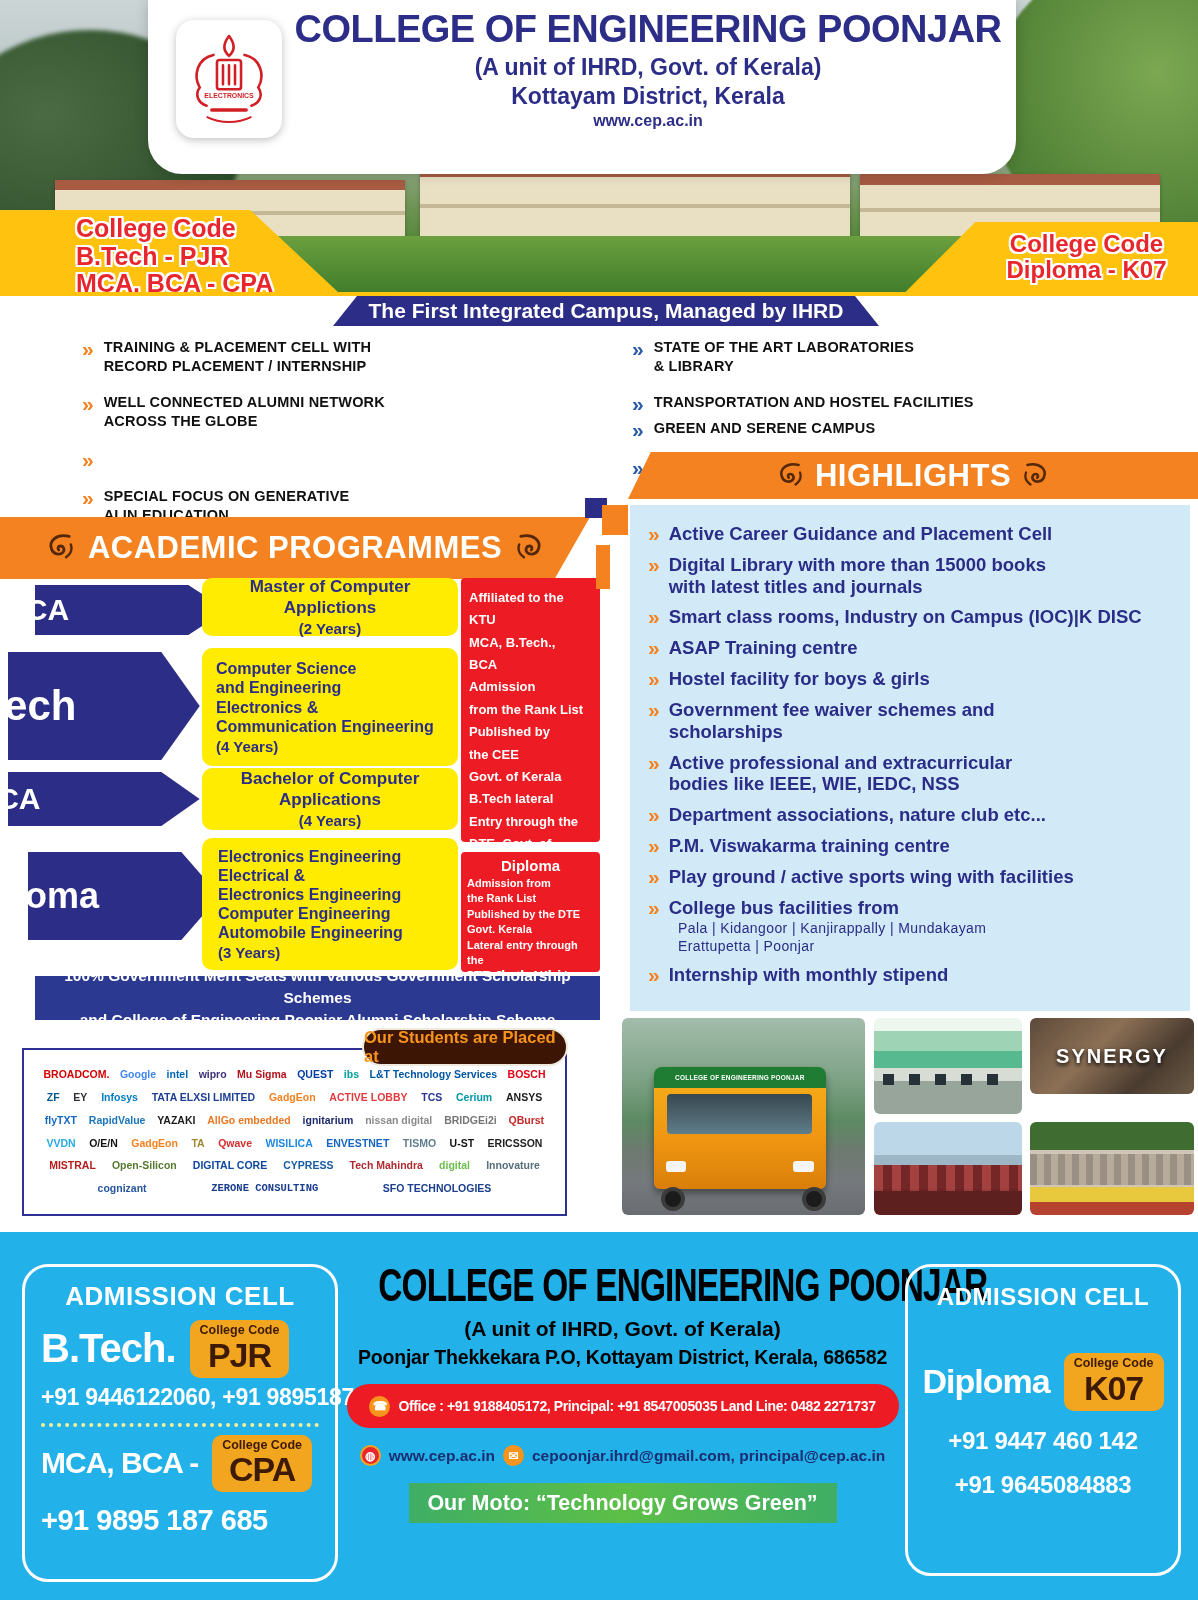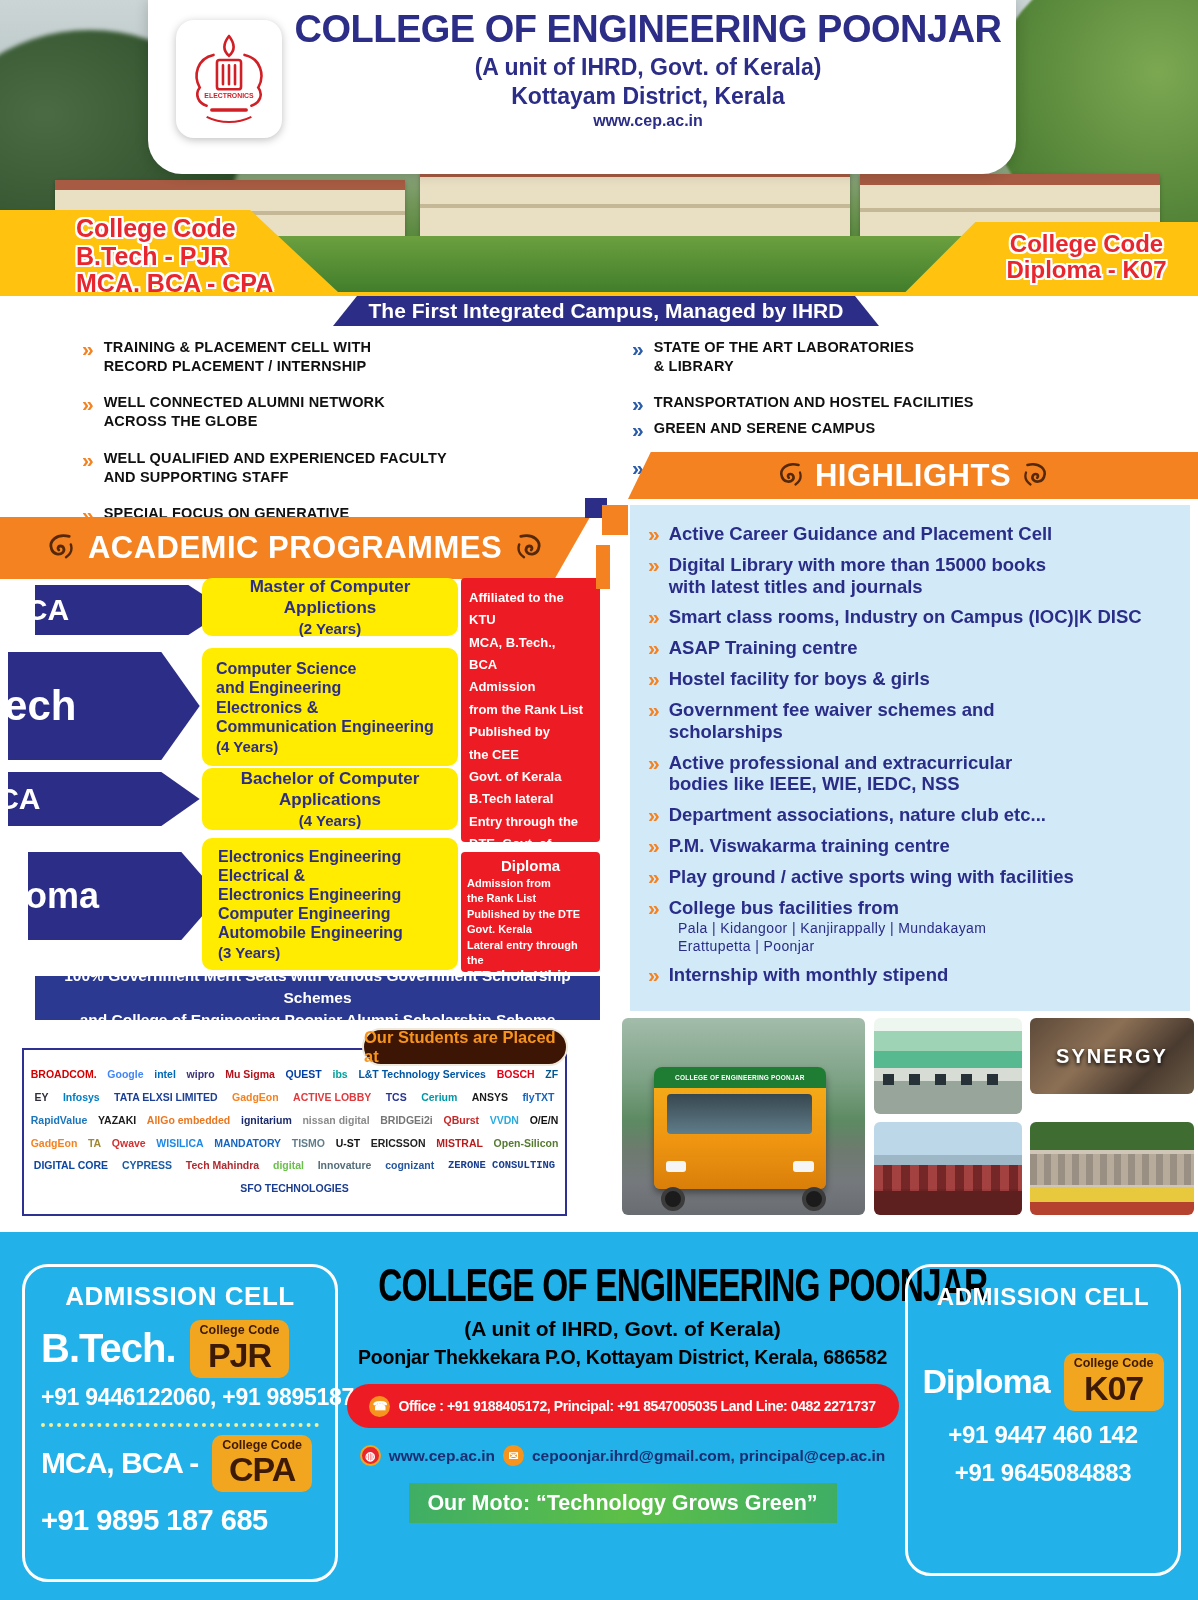--- a/index.html
+++ b/index.html
@@ -99,21 +99,21 @@
   .hl-item{display:flex;gap:9px;margin-bottom:9px;}
   .hl-item .txt{color:#2a2d87;font-weight:bold;font-size:18.5px;line-height:1.18;}
   .hl-sub{color:#2a2d87;font-size:14px;line-height:1.3;padding-left:30px;margin:-4px 0 9px 0;letter-spacing:.4px;}
 
   
   #pl-pill{left:362px;top:1028px;width:202px;height:34px;background:#3d1505;border:2px solid #efe9dc;
     border-radius:19px;color:#f7941d;font-weight:bold;font-size:16.5px;
     display:flex;align-items:center;justify-content:center;z-index:5;}
   #pl-box{left:22px;top:1048px;width:545px;height:168px;background:#fff;border:2px solid #2f3192;
     display:flex;flex-wrap:wrap;align-items:center;justify-content:space-evenly;align-content:space-evenly;
-    padding:8px 6px;box-sizing:border-box;column-gap:10px;}
+    padding:8px 19px;box-sizing:border-box;column-gap:10px;}
   .lg{font-weight:bold;font-size:10.5px;line-height:1.1;white-space:nowrap;}
 
   
   .photo-tile{border-radius:6px;overflow:hidden;}
   #ph-bus{left:622px;top:1018px;width:243px;height:197px;
     background:linear-gradient(180deg,#a3bcab 0%,#7fa387 30%,#5d8a62 52%,#6e7a70 68%,#75797d 84%,#696d71 100%);}
   .bus-body{position:absolute;left:13%;top:25%;width:71%;height:62%;
     background:linear-gradient(180deg,#f6b21b,#ef9511 60%,#d97f0a);border-radius:10px 10px 6px 6px;
     box-shadow:0 4px 7px rgba(0,0,0,.4);}
   .bus-sign{position:absolute;left:0;top:0;width:100%;height:17%;background:#1e7d32;border-radius:8px 8px 0 0;
@@ -153,21 +153,21 @@
   .course-row{display:flex;align-items:center;gap:14px;margin-top:8px;}
   #adm-right .course-row{justify-content:center;margin-top:42px;}
   .course-name{color:#fff;font-weight:bold;font-size:40px;letter-spacing:-1px;}
   .course-name.sm{font-size:30px;}
   #adm-right .course-name{font-size:34px;}
   .badge{background:#f2a51f;border-radius:10px;padding:4px 10px 6px;text-align:center;line-height:1;}
   .badge .bl{color:#3d1a05;font-weight:bold;font-size:12.5px;}
   .badge .bc{color:#3d1a05;font-weight:bold;font-size:34px;letter-spacing:-1px;margin-top:1px;}
   .phones{color:#fff;font-weight:bold;font-size:23px;margin-top:6px;letter-spacing:-.3px;white-space:nowrap;}
   .phones.big{font-size:29px;margin-top:12px;letter-spacing:-.5px;}
-  #adm-right .phones{font-size:24px;margin-top:10px;}
+  #adm-right .phones{font-size:24px;margin-top:16px;}
   .dots{border-top:4px dotted #f5ef9a;margin:12px 0 4px;}
   #ftr-center{left:345px;top:28px;width:555px;text-align:center;color:#000;}
   .ftr-name{font-weight:bold;font-size:38px;white-space:nowrap;transform:scale(.88,1.22);transform-origin:center top;
     letter-spacing:-1px;margin-bottom:14px;}
   .ftr-sub{font-weight:bold;font-size:21px;margin-top:4px;}
   .ftr-addr{font-weight:bold;font-size:19.5px;margin-top:5px;letter-spacing:-.2px;}
   .ftr-pill{margin:15px auto 0;width:552px;height:44px;background:#ed1c24;border-radius:22px;
     display:flex;align-items:center;justify-content:center;gap:8px;color:#fff;font-weight:bold;
     font-size:14px;letter-spacing:-.4px;white-space:nowrap;box-sizing:border-box;}
   .icon-circle{flex:none;width:21px;height:21px;border-radius:50%;background:#f7941d;color:#fff;
@@ -233,22 +233,20 @@
       <div class="txt pre">TRAINING &amp; PLACEMENT CELL WITH
 RECORD PLACEMENT / INTERNSHIP</div>
     </div>
     <div class="feat">
       <span class="chev o">»</span>
       <div class="txt pre">WELL CONNECTED ALUMNI NETWORK
 ACROSS THE GLOBE</div>
     </div>
     <div class="feat">
       <span class="chev o">»</span>
-      <div class="txt pre">WELL QUALIFIED AND EXPERIENCED FACULTY
-AND SUPPORTING STAFF</div>
     </div>
     <div class="feat">
       <span class="chev o">»</span>
       <div class="txt pre">SPECIAL FOCUS ON GENERATIVE
 AI IN EDUCATION</div>
     </div>
   </div>
 
   <div class="abs" id="features-right">
     <div class="feat">
@@ -436,21 +434,21 @@
     <span class="lg" style="color: rgb(27, 42, 107);">ignitarium</span>
     <span class="lg" style="color: rgb(138, 138, 138);">nissan digital</span>
     <span class="lg" style="color: rgb(117, 117, 117);">BRIDGEi2i</span>
     <span class="lg" style="color: rgb(198, 40, 40);">QBurst</span>
     <span class="lg" style="color: rgb(41, 171, 226);">VVDN</span>
     <span class="lg" style="color: rgb(17, 17, 17);">O/E/N</span>
     <span class="lg" style="color: rgb(245, 130, 32);">GadgEon</span>
     <span class="lg" style="color: rgb(159, 136, 51);">TA</span>
     <span class="lg" style="color: rgb(211, 47, 47);">Qwave</span>
     <span class="lg" style="color: rgb(30, 136, 229);">WISILICA</span>
-    <span class="lg" style="color: rgb(21, 101, 192);">MANDATORY</span>
+    <span class="lg" style="color: rgb(21, 101, 192);">ENVESTNET</span>
     <span class="lg" style="color: rgb(96, 125, 139);">TISMO</span>
     <span class="lg" style="color: rgb(17, 17, 17);">U-ST</span>
     <span class="lg" style="color: rgb(34, 34, 34);">ERICSSON</span>
     <span class="lg" style="color: rgb(183, 28, 28);">MISTRAL</span>
     <span class="lg" style="color: rgb(85, 122, 47);">Open-Silicon</span>
     <span class="lg" style="color: rgb(13, 71, 161);">DIGITAL CORE</span>
     <span class="lg" style="color: rgb(26, 91, 166);">CYPRESS</span>
     <span class="lg" style="color: rgb(176, 42, 48);">Tech Mahindra</span>
     <span class="lg" style="color: rgb(106, 191, 75);">digital</span>
     <span class="lg" style="color: rgb(84, 110, 122);">Innovature</span>

